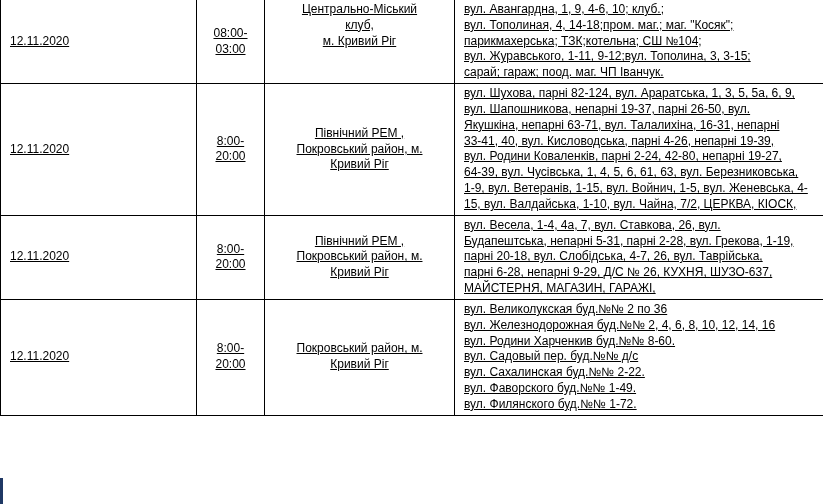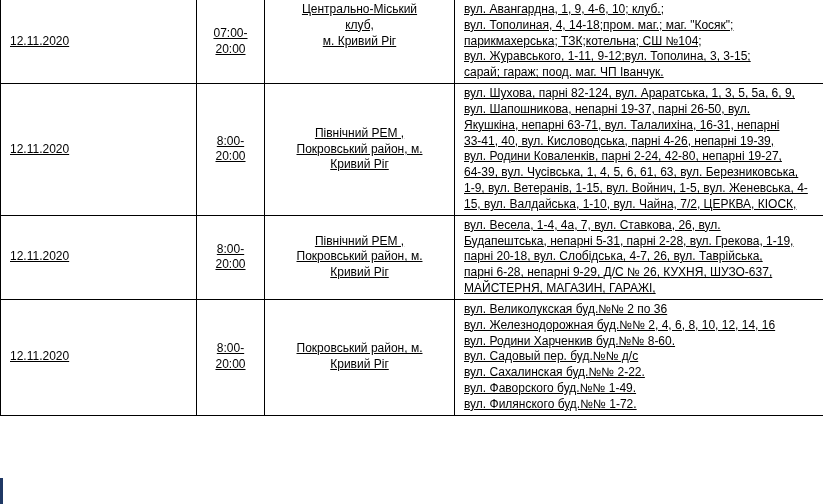--- a/index.html
+++ b/index.html
@@ -86,21 +86,21 @@
 
 <div class="sheet">
   <table class="outage-table">
     <tbody>
 
       <tr class="row-clipped-top">
         <td class="col-date">
           <span>12.11.2020</span>
         </td>
         <td class="col-time">
-          <span>07:00-20:00</span>
+          <span>08:00-03:00</span>
         </td>
         <td class="col-region">
           <span class="region-line">Центрально-Міський</span>
           <span class="region-line">клуб,</span>
           <span class="region-line">м. Кривий Ріг</span>
         </td>
         <td class="col-streets">
           <div class="line">вул. Авангардна, 1, 9, 4-6, 10; клуб.;</div>
           <div class="line">вул. Тополиная, 4, 14-18;пром. маг.; маг. "Косяк";</div>
           <div class="line">парикмахерська; ТЗК;котельна; СШ №104;</div>

